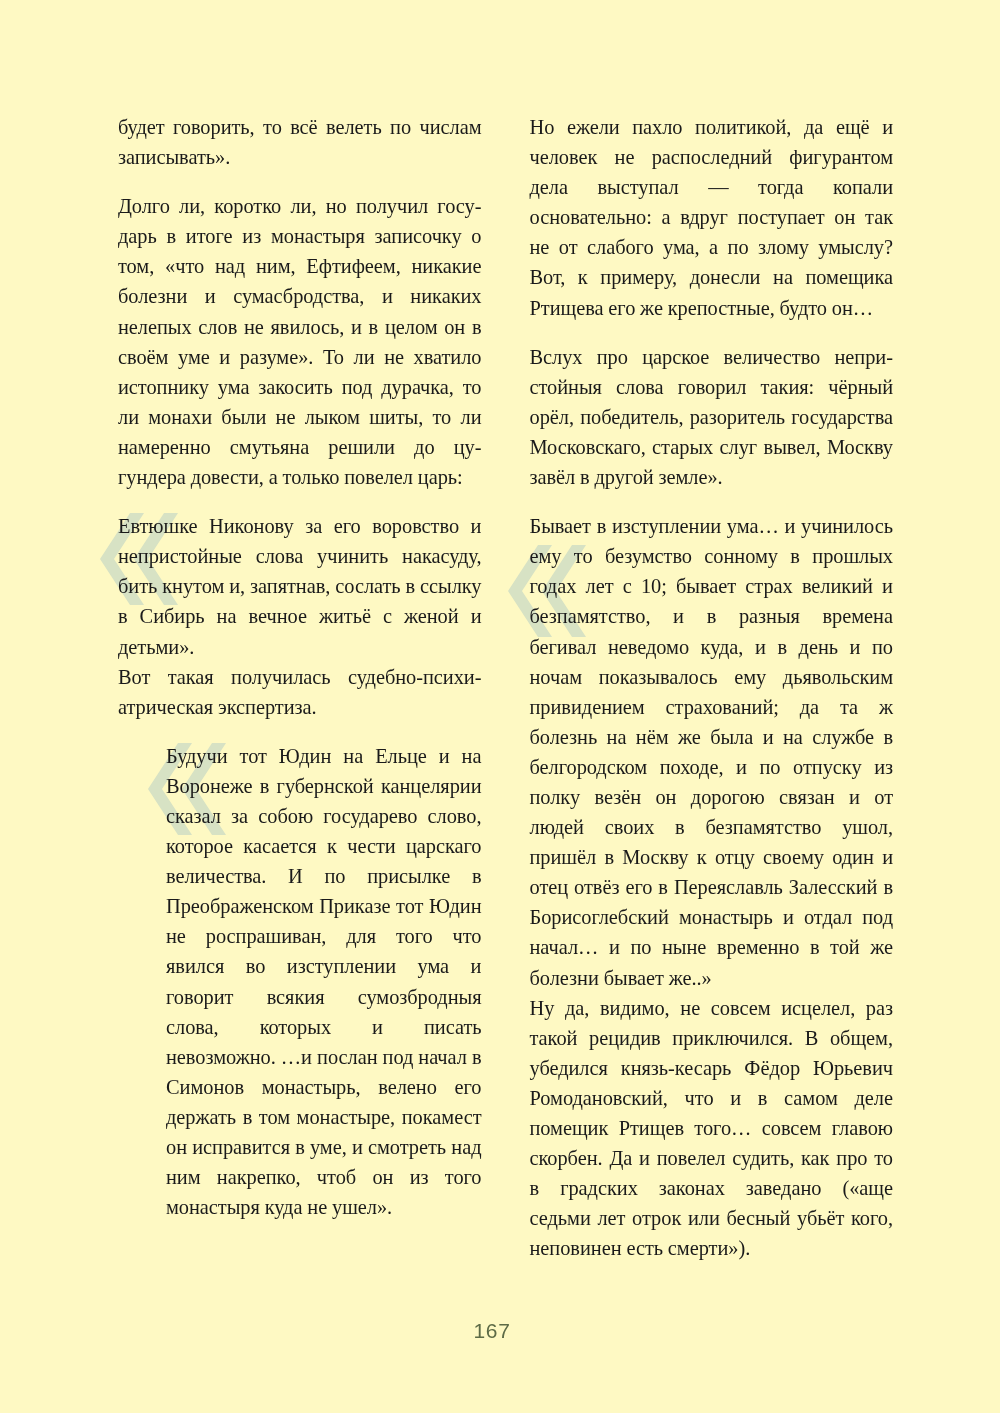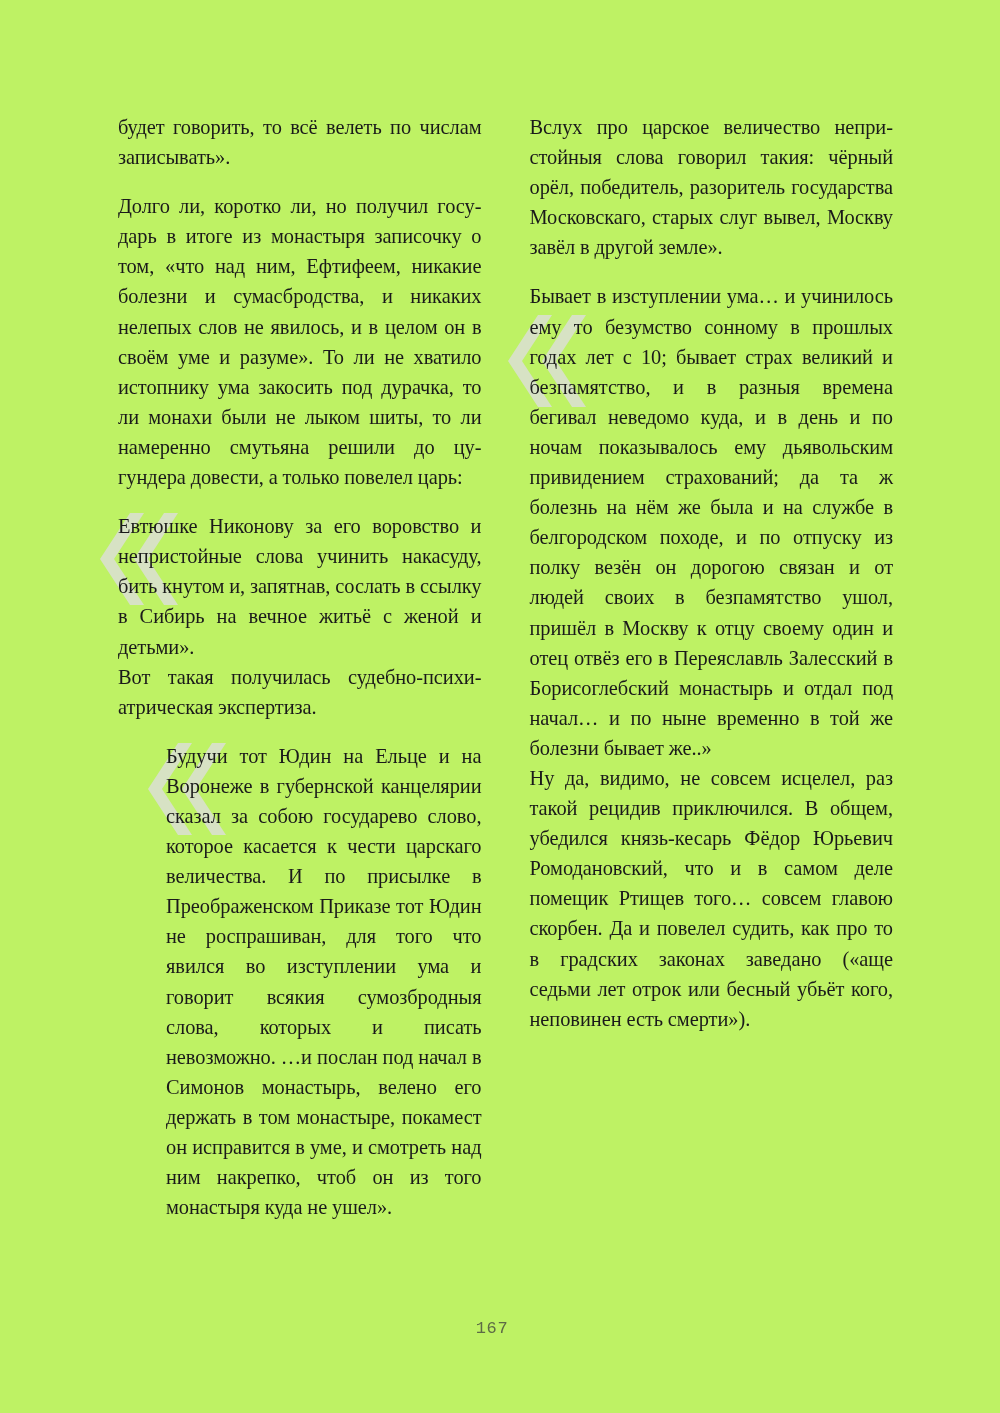--- a/index.html
+++ b/index.html
@@ -15,21 +15,21 @@
     overflow: hidden;
     font-family: "Liberation Serif", "DejaVu Serif", serif;
     color: #1a1a1a;
     -webkit-font-smoothing: antialiased;
   }
 
   
   .page {
     position: absolute;
     inset: 0;
-    background: #bef264;
+    background: #fef9c3;
   }
 
   .content {
     position: absolute;
     left: 118px;
     top: 112px;
     width: 775px;
     height: 1150px;
   }
 
@@ -80,22 +80,22 @@
   .chev.c1 { left: 0; }
   .chev.c2 { left: 34px; }
 
   
   .folio {
     position: absolute;
     left: 0;
     right: 16px;
     top: 1319px;
     text-align: center;
-    font-family: Liberation Mono, monospace;
-    font-size: 17px;
+    font-family: Liberation Sans, sans-serif;
+    font-size: 21px;
     letter-spacing: 0.6px;
     color: #5d6b46;
   }
 </style>
 </head>
 <body>
 
 <div class="page">
 
   <div class="content">
@@ -139,20 +139,21 @@
               </svg>
             </span>
           </div>
           <p class="para">Будучи тот Юдин на Ельце и на Воро­неже в губернской канцелярии сказал за собою государево слово, которое касается к чести царскаго величества. И по присылке в Преображенском Приказе тот Юдин не роспрашиван, для того что явился во изступлении ума и говорит всякия сумозбродныя слова, которых и писать невозможно. …и послан под начал в Симонов мона­стырь, велено его держать в том мона­стыре, покамест он исправится в уме, и смотреть над ним накрепко, чтоб он из того монастыря куда не ушел».</p>
         </div>
 
       </div>
 
       <div class="col">
 
+        <p class="para">Но ежели пахло политикой, да ещё и человек не распоследний фигуран­том дела выступал — тогда копали основательно: а вдруг поступает он так не от слабого ума, а по злому умыслу? Вот, к примеру, донесли на помещика Ртищева его же крепостные, будто он…</p>
 
         <p class="para">Вслух про царское величество непри­стойныя слова говорил такия: чёрный орёл, победитель, разоритель госу­дарства Московскаго, старых слуг вывел, Москву завёл в другой земле».</p>
 
 
         <div style="position:relative;">
           <div class="chevrons mark-right-1">
             <span class="chev c1">
               <svg viewBox="0 0 44 92" preserveAspectRatio="none" aria-hidden="true">
                 <polygon points="30,0 44,0 14,46 44,92 30,92 0,46" fill="#d7e2c4"></polygon>
               </svg>

